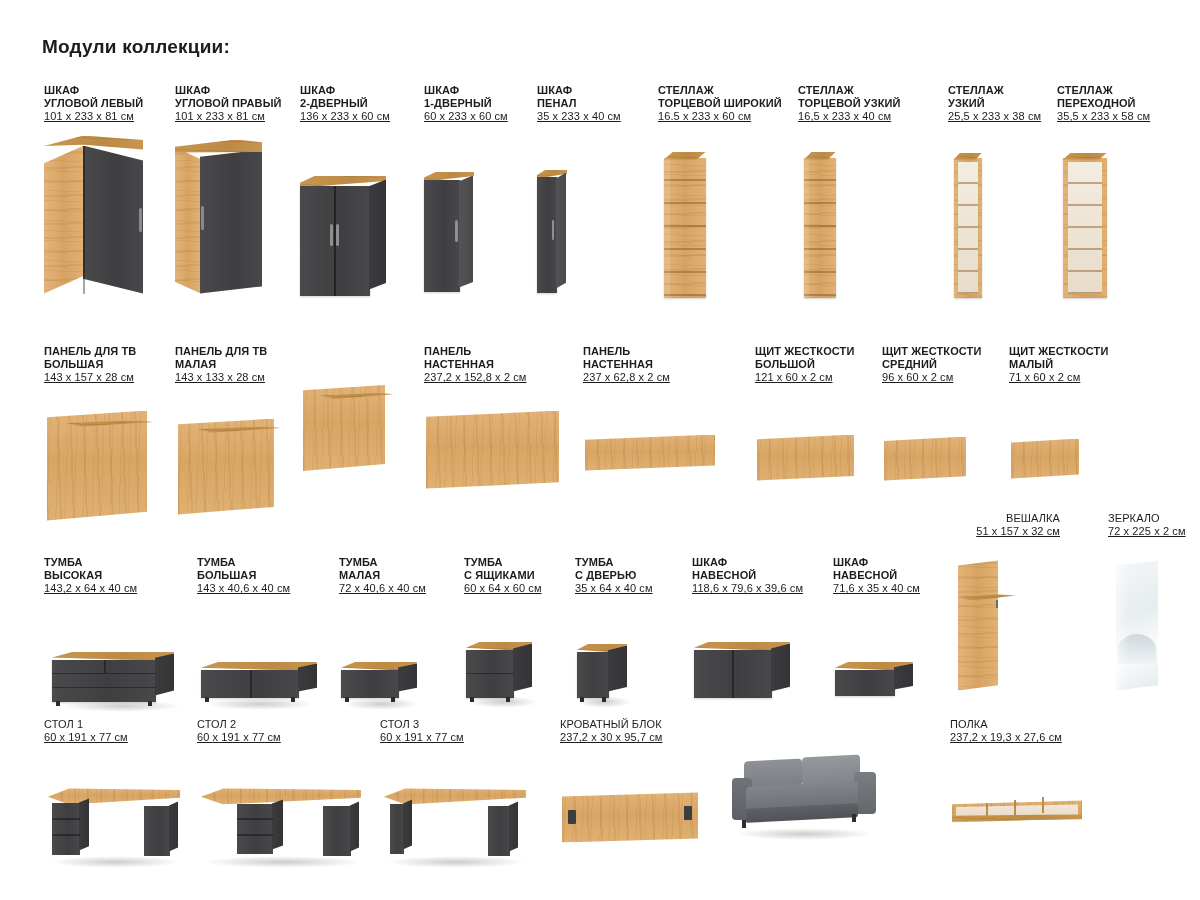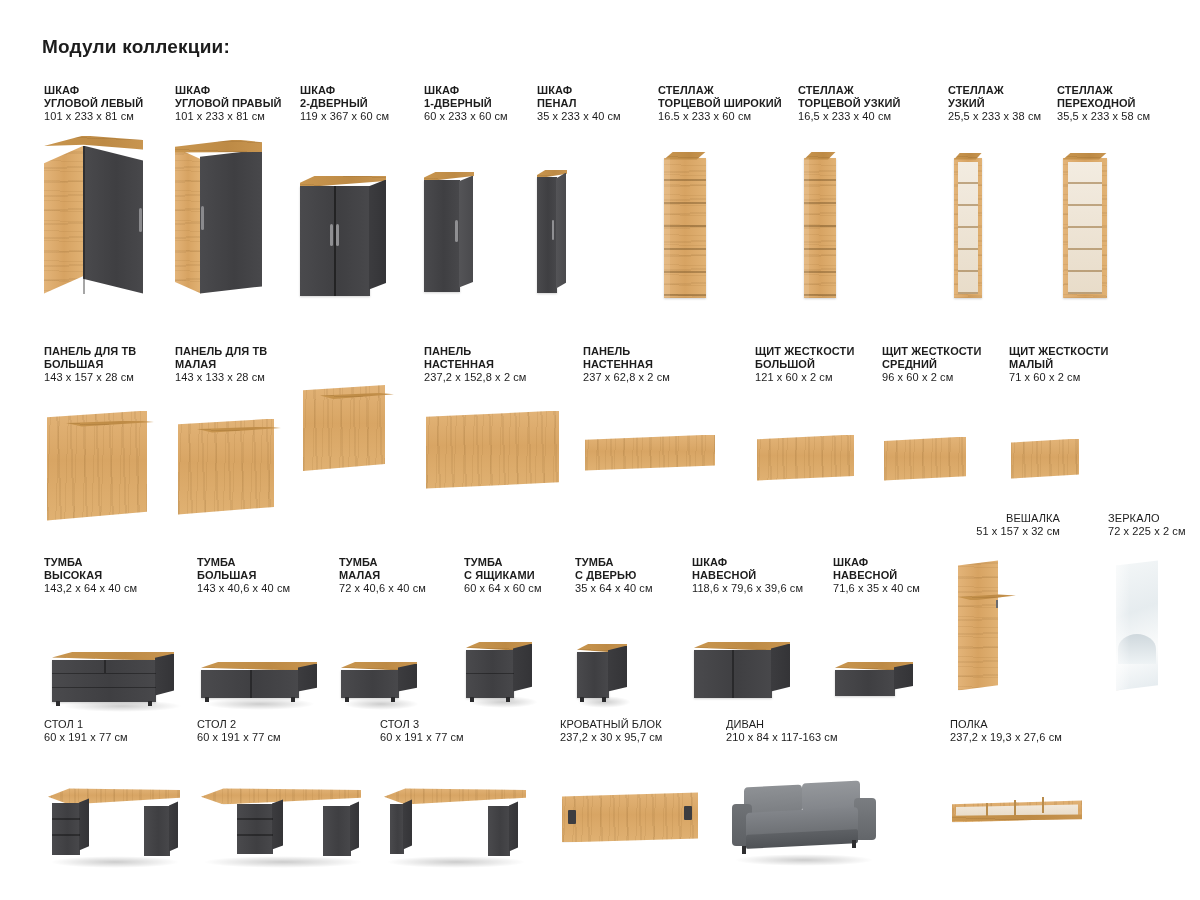--- a/index.html
+++ b/index.html
@@ -41,21 +41,21 @@
     top: 0;
   }
   .lbl {
     font-size: 11px;
     line-height: 13.2px;
     color: #1c1c1c;
     letter-spacing: 0.1px;
   }
   .lbl .l1 { font-weight: bold; text-transform: uppercase; }
   .lbl .l2 { font-weight: bold; text-transform: uppercase; }
-  .lbl .dim { font-weight: normal; text-transform: none; }
+  .lbl .dim { font-weight: normal; text-transform: none; text-decoration: underline; }
   .lbl.thin .l1 { font-weight: normal; }
 
   .art {
     position: relative;
     margin-top: 4px;
   }
 
   
   .oak {
     background:
@@ -134,21 +134,21 @@
         <div class="abs gray shadow" style="left:25px;top:22px;width:62px;height:144px;clip-path:polygon(0 5%,100% 0,100% 95%,0 100%);"></div>
         <div class="abs oak-dark" style="left:0;top:12px;width:87px;height:13px;clip-path:polygon(0 55%,70% 0,100% 20%,100% 95%,0 100%);"></div>
         <div class="abs" style="left:26px;top:78px;width:3px;height:24px;background:#8a8a8d;border-radius:2px;"></div>
       </div>
     </div>
 
     <div class="item" style="left:300px;">
       <div class="lbl">
         <div class="l1">ШКАФ</div>
         <div class="l2">2-ДВЕРНЫЙ</div>
-        <div class="dim">119 x 367 x 60 см</div>
+        <div class="dim">136 x 233 x 60 см</div>
       </div>
       <div class="art" style="width:110px;height:180px;">
         <div class="abs oak-dark" style="left:0;top:48px;width:86px;height:12px;clip-path:polygon(0 60%,18% 0,100% 0,100% 45%,0 100%);"></div>
         <div class="abs gray shadow" style="left:0;top:58px;width:70px;height:110px;"></div>
         <div class="abs gray-d" style="left:69px;top:52px;width:17px;height:110px;clip-path:polygon(0 6%,100% 0,100% 94%,0 100%);"></div>
         <div class="abs" style="left:34px;top:58px;width:1.5px;height:110px;background:rgba(0,0,0,0.45);"></div>
         <div class="abs" style="left:30px;top:96px;width:2.5px;height:22px;background:#8f8f92;border-radius:2px;"></div>
         <div class="abs" style="left:36px;top:96px;width:2.5px;height:22px;background:#8f8f92;border-radius:2px;"></div>
       </div>
     </div>
@@ -532,24 +532,20 @@
         <div class="dim">237,2 x 30 x 95,7 см</div>
       </div>
       <div class="art" style="width:150px;height:120px;">
         <div class="abs oak shadow" style="left:2px;top:44px;width:136px;height:50px;clip-path:polygon(0 8%,100% 0,100% 92%,0 100%);"></div>
         <div class="abs" style="left:8px;top:62px;width:8px;height:14px;background:#3d3d40;border-radius:1px;"></div>
         <div class="abs" style="left:124px;top:58px;width:8px;height:14px;background:#3d3d40;border-radius:1px;"></div>
       </div>
     </div>
 
     <div class="item" style="left:726px;">
-      <div class="lbl thin">
-        <div class="l1">ДИВАН</div>
-        <div class="dim">210 x 84 x 117-163 см</div>
-      </div>
       <div class="art" style="width:165px;height:120px;">
         <div class="fshadow" style="left:8px;top:106px;width:140px;height:12px;"></div>
 
         <div class="abs" style="left:18px;top:38px;width:58px;height:28px;background:linear-gradient(180deg,#8e9195,#7b7e82);border-radius:4px;transform:skewY(-3deg);"></div>
         <div class="abs" style="left:76px;top:34px;width:58px;height:28px;background:linear-gradient(180deg,#95989c,#82858a);border-radius:4px;transform:skewY(-3deg);"></div>
 
         <div class="abs" style="left:6px;top:56px;width:20px;height:42px;background:linear-gradient(180deg,#6f7276,#5d6064);border-radius:4px;"></div>
         <div class="abs" style="left:128px;top:50px;width:22px;height:42px;background:linear-gradient(180deg,#7a7d81,#63666a);border-radius:4px;"></div>
 
         <div class="abs" style="left:20px;top:62px;width:112px;height:26px;background:linear-gradient(180deg,#82858a,#6b6e72);border-radius:4px;transform:skewY(-3deg);"></div>

